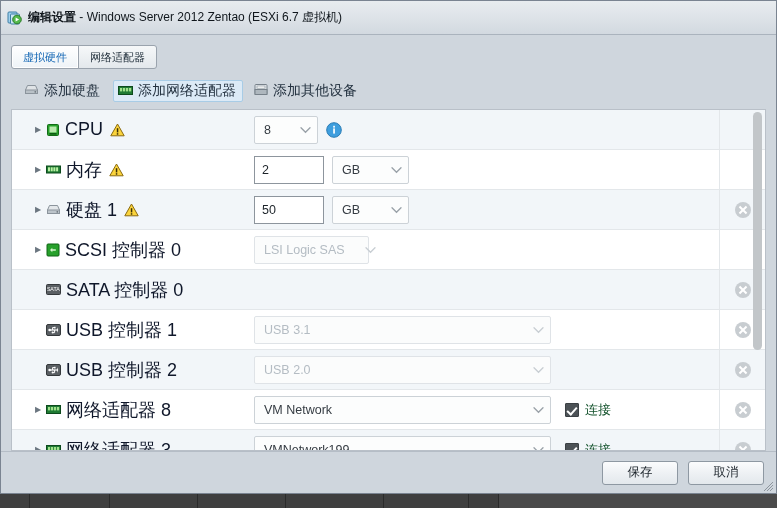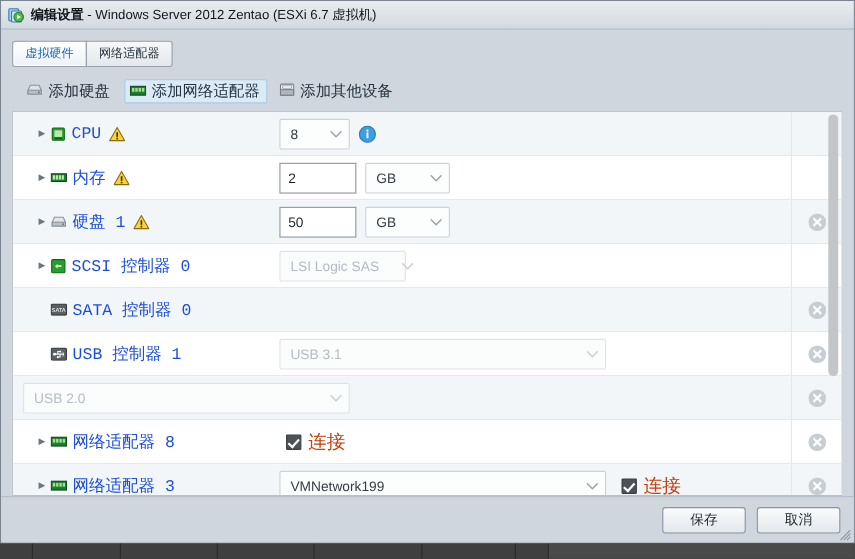--- a/index.html
+++ b/index.html
@@ -18,21 +18,21 @@
     position: absolute;
     left: 0; top: 0;
     width: 777px; height: 494px;
     background: #cfd6dd;
     border: 1px solid #7a8491;
     display: flex;
     flex-direction: column;
   }
 
   .titlebar {
-    height: 26px;
+    height: 34px;
     background: linear-gradient(to bottom, #e8ecef 0%, #dfe4e9 45%, #d2d9e0 100%);
     border-bottom: 1px solid #aab3bd;
     display: flex;
     align-items: center;
     padding: 8px 6px;
     flex: 0 0 auto;
   }
   .title-icon {
     width: 16px; height: 16px;
     margin-right: 5px;
@@ -147,24 +147,23 @@
   .twisty {
     width: 12px; flex: 0 0 12px;
     display: flex; align-items: center; justify-content: center;
     color: #6b7680;
     font-size: 8px;
     cursor: default;
   }
   .twisty.empty { visibility: hidden; }
   .dev-ic { margin: 0 5px 0 2px; flex: 0 0 auto; display: block; }
   .dev-name {
-    font-size: 15px;
-    color: #1d4ed8;
+    font-size: 18px;
+    color: #0f172a;
     white-space: nowrap;
-    font-family: Liberation Mono, monospace;
   }
   .warn { margin-left: 7px; flex: 0 0 auto; display: block; }
 
   .cell-ctrl {
     flex: 1 1 auto;
     display: flex;
     align-items: center;
     height: 100%;
     padding-left: 9px;
     gap: 8px;
@@ -224,21 +223,21 @@
   }
   .chk::after {
     content: "";
     position: absolute;
     left: 3px; top: 1px;
     width: 4px; height: 8px;
     border: solid #ffffff;
     border-width: 0 2px 2px 0;
     transform: rotate(42deg);
   }
-  .chk-lbl { font-size: 17px; color: #c2410c; white-space: nowrap; }
+  .chk-lbl { font-size: 13px; color: #14532d; white-space: nowrap; }
 
   .del-btn {
     width: 16px; height: 16px;
     border-radius: 50%;
     background: #c8cdd1;
     position: relative;
     cursor: default;
   }
   .del-btn::before, .del-btn::after {
     content: "";
@@ -525,20 +524,34 @@
                 <svg class="chev" width="11" height="8" viewBox="0 0 11 8">
                   <path d="M1 1.7 L5.5 6.3 L10 1.7" stroke="#c8ced3" stroke-width="1.3" fill="none" stroke-linecap="round"></path>
                 </svg>
               </div>
             </div>
             <div class="cell-del">
               <span class="del-btn"></span>
             </div>
           </div>
           <div class="row alt">
+            <div class="cell-label">
+              <span class="twisty empty">▶</span>
+              <svg class="dev-ic" width="15" height="12" viewBox="0 0 15 12">
+                <rect x="0.5" y="0.5" width="14" height="11" rx="1.5" fill="#5a5f63" stroke="#35393c" stroke-width="1"></rect>
+                <path d="M4 6 H11" stroke="#ffffff" stroke-width="1.2"></path>
+                <circle cx="3.6" cy="6" r="1.3" fill="#ffffff"></circle>
+                <path d="M11 3.2 L12.2 6 L11 8.8 Z" fill="#ffffff"></path>
+                <path d="M6.6 6 L6.6 3.6 L8.4 3.6" stroke="#ffffff" stroke-width="1" fill="none"></path>
+                <rect x="8" y="2.8" width="1.6" height="1.6" fill="#ffffff"></rect>
+                <path d="M8.6 6 L8.6 8.6 L7 8.6" stroke="#ffffff" stroke-width="1" fill="none"></path>
+                <circle cx="6.6" cy="8.6" r="1" fill="#ffffff"></circle>
+              </svg>
+              <span class="dev-name">USB 控制器 2</span>
+            </div>
             <div class="cell-ctrl">
               <div class="sel w295 disabled">
                 <span>USB 2.0</span>
                 <svg class="chev" width="11" height="8" viewBox="0 0 11 8">
                   <path d="M1 1.7 L5.5 6.3 L10 1.7" stroke="#c8ced3" stroke-width="1.3" fill="none" stroke-linecap="round"></path>
                 </svg>
               </div>
             </div>
             <div class="cell-del">
               <span class="del-btn"></span>
@@ -550,20 +563,26 @@
               <svg class="dev-ic" width="15" height="11" viewBox="0 0 15 11">
                 <rect x="0.5" y="1.5" width="14" height="8" fill="#1f7a33" stroke="#0d4a1d" stroke-width="1"></rect>
                 <rect x="2" y="3" width="2.2" height="3.4" fill="#9fe08a"></rect>
                 <rect x="5" y="3" width="2.2" height="3.4" fill="#9fe08a"></rect>
                 <rect x="8" y="3" width="2.2" height="3.4" fill="#9fe08a"></rect>
                 <rect x="11" y="3" width="2.2" height="3.4" fill="#9fe08a"></rect>
               </svg>
               <span class="dev-name">网络适配器 8</span>
             </div>
             <div class="cell-ctrl">
+              <div class="sel w295">
+                <span>VM Network</span>
+                <svg class="chev" width="11" height="8" viewBox="0 0 11 8">
+                  <path d="M1 1.7 L5.5 6.3 L10 1.7" stroke="#99a1a8" stroke-width="1.3" fill="none" stroke-linecap="round"></path>
+                </svg>
+              </div>
               <div class="chk-wrap">
                 <span class="chk"></span>
                 <span class="chk-lbl">连接</span>
               </div>
             </div>
             <div class="cell-del">
               <span class="del-btn"></span>
             </div>
           </div>
           <div class="row alt">

